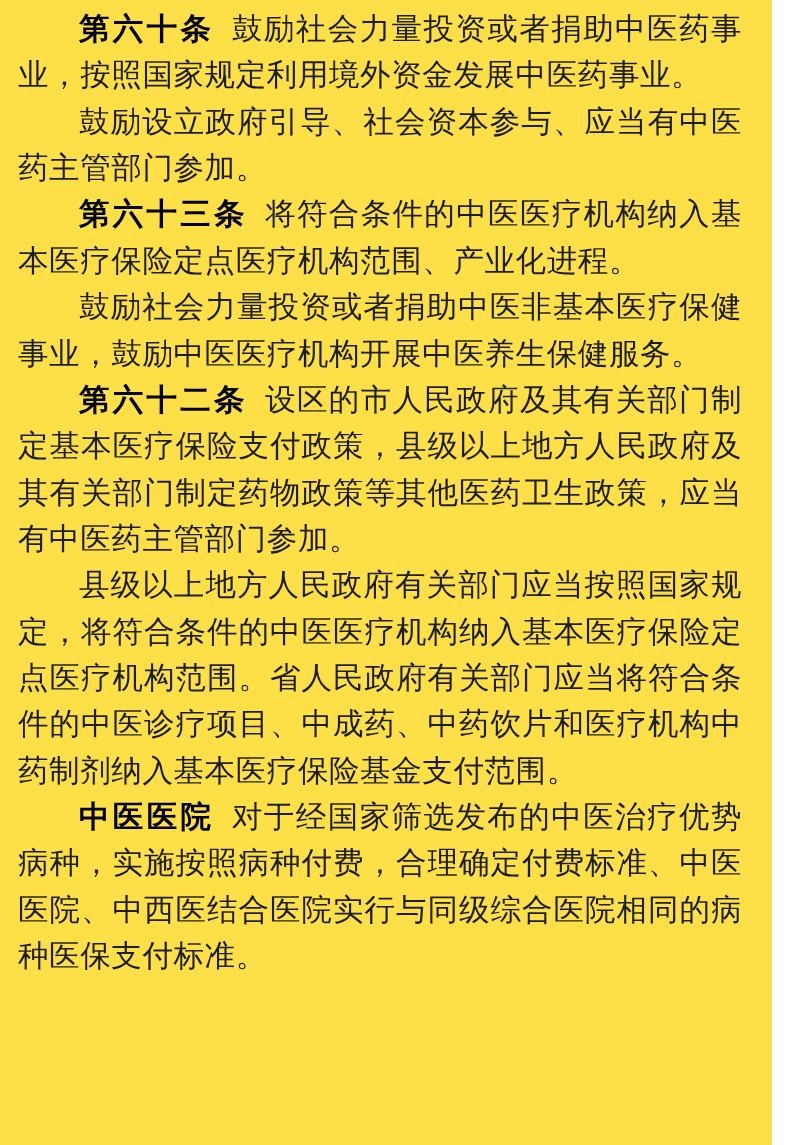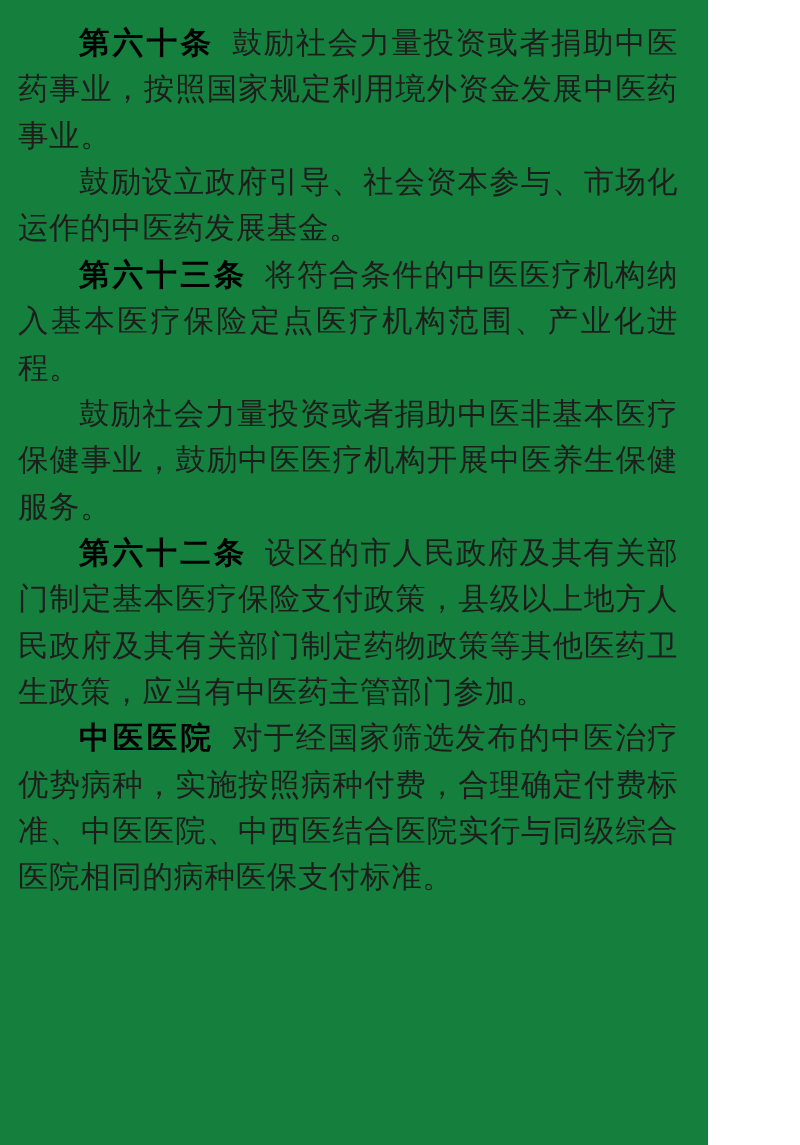--- a/index.html
+++ b/index.html
@@ -9,24 +9,24 @@
   }
   body {
     width: 800px;
     height: 1145px;
     overflow: hidden;
     font-family: "DejaVu Sans", "Liberation Sans", sans-serif;
     color: #1a1a1a;
   }
   .page {
     box-sizing: border-box;
-    width: 708px;
+    width: 772px;
     height: 1145px;
-    padding: 20px 30px 0 18px;
-    background: #15803d;
+    padding: 6px 30px 0 18px;
+    background: #fde047;
   }
   .para {
     margin: 0 0 0 0;
     font-size: 30.5px;
     line-height: 1.52;
     letter-spacing: 0.6px;
     text-align: justify;
     text-justify: inter-ideograph;
     text-indent: 2em;
     color: #1d1d1d;
@@ -42,24 +42,25 @@
     width: 0.55em;
   }
 </style>
 </head>
 <body>
 
 <div class="page">
 
   <p class="para"><span class="art-label">第六十条</span><span class="art-gap"></span><span>鼓励社会力量投资或者捐助中医药事业，按照国家规定利用境外资金发展中医药事业。</span></p>
 
-  <p class="para"><span>鼓励设立政府引导、社会资本参与、市场化运作的中医药发展基金。</span></p>
+  <p class="para"><span>鼓励设立政府引导、社会资本参与、应当有中医药主管部门参加。</span></p>
 
   <p class="para"><span class="art-label">第六十三条</span><span class="art-gap"></span><span>将符合条件的中医医疗机构纳入基本医疗保险定点医疗机构范围、产业化进程。</span></p>
 
   <p class="para"><span>鼓励社会力量投资或者捐助中医非基本医疗保健事业，鼓励中医医疗机构开展中医养生保健服务。</span></p>
 
   <p class="para"><span class="art-label">第六十二条</span><span class="art-gap"></span><span>设区的市人民政府及其有关部门制定基本医疗保险支付政策，县级以上地方人民政府及其有关部门制定药物政策等其他医药卫生政策，应当有中医药主管部门参加。</span></p>
 
+  <p class="para"><span>县级以上地方人民政府有关部门应当按照国家规定，将符合条件的中医医疗机构纳入基本医疗保险定点医疗机构范围。省人民政府有关部门应当将符合条件的中医诊疗项目、中成药、中药饮片和医疗机构中药制剂纳入基本医疗保险基金支付范围。</span></p>
 
   <p class="para"><span class="art-label">中医医院</span><span class="art-gap"></span><span>对于经国家筛选发布的中医治疗优势病种，实施按照病种付费，合理确定付费标准、中医医院、中西医结合医院实行与同级综合医院相同的病种医保支付标准。</span></p>
 
 </div>
 
 </body></html>

